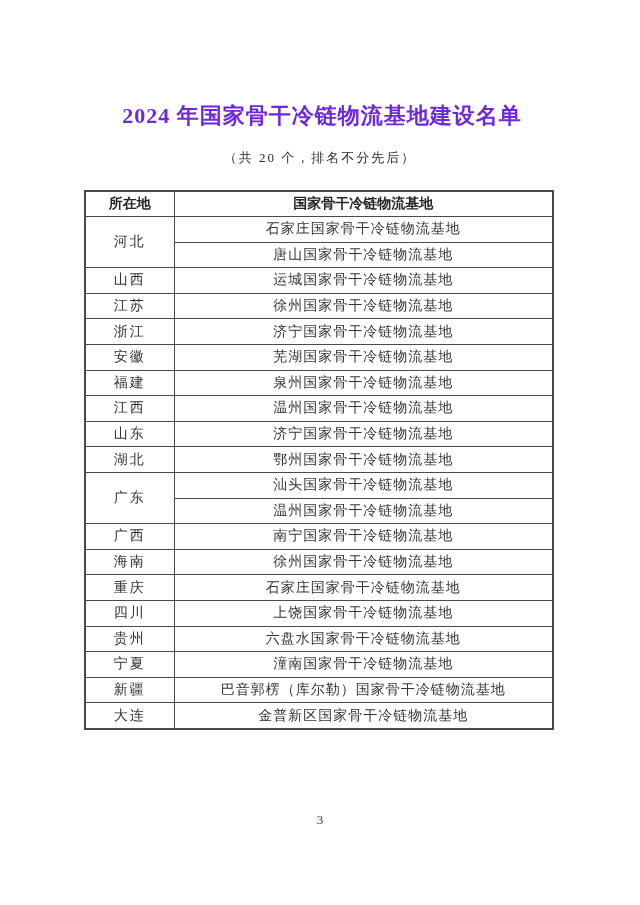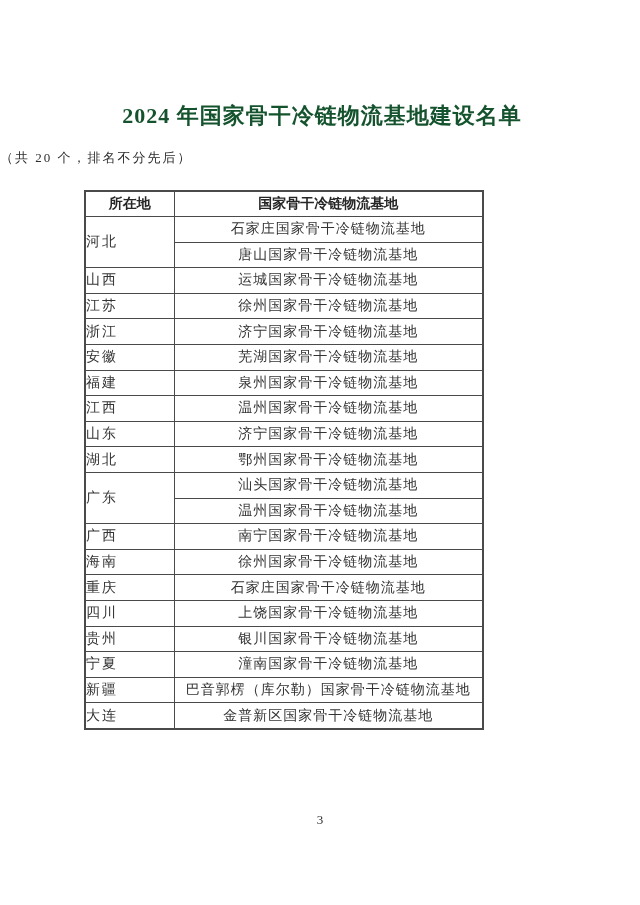--- a/index.html
+++ b/index.html
@@ -19,38 +19,38 @@
   .doc-title {
     position: absolute;
     top: 101px;
     left: 4px;
     right: 0;
     margin: 0;
     text-align: center;
     font-size: 22px;
     font-weight: bold;
     letter-spacing: 1px;
-    color: #14532d;
+    color: #6d28d9;
     font-family: "Liberation Serif", serif;
   }
   .doc-subtitle {
     position: absolute;
     top: 149px;
     left: 0;
     right: 0;
-    text-align: left;
+    text-align: center;
     font-size: 13px;
     letter-spacing: 2px;
     color: #2e2e2e;
   }
   table.bases {
     position: absolute;
     top: 190px;
     left: 84px;
-    width: 400px;
+    width: 470px;
     border-collapse: collapse;
     table-layout: fixed;
     border: 2px solid var(--border-color);
   }
   table.bases col.c-region { width: 89px; }
   table.bases th,
   table.bases td {
     border: 1px solid var(--border-color);
     padding: 0;
     vertical-align: middle;
@@ -63,21 +63,21 @@
     font-weight: bold;
     font-size: 14px;
     text-align: center;
     color: #262626;
   }
   table.bases td {
     height: 24.6px;
     font-size: 14px;
     color: #333333;
   }
-  td.region { text-align: left; letter-spacing: 2px; margin-left: 29px; }
+  td.region { text-align: center; letter-spacing: 2px; margin-left: 29px; }
   td.base   { text-align: center; padding-left: 10px; letter-spacing: 1px; }
   .page-number {
     position: absolute;
     top: 812px;
     left: 0;
     right: 0;
     text-align: center;
     font-size: 13px;
     color: #2e2e2e;
   }
@@ -160,21 +160,21 @@
         <tr>
           <td class="region" rowspan="1">重庆</td>
           <td class="base">石家庄国家骨干冷链物流基地</td>
         </tr>
         <tr>
           <td class="region" rowspan="1">四川</td>
           <td class="base">上饶国家骨干冷链物流基地</td>
         </tr>
         <tr>
           <td class="region" rowspan="1">贵州</td>
-          <td class="base">银川国家骨干冷链物流基地</td>
+          <td class="base">六盘水国家骨干冷链物流基地</td>
         </tr>
         <tr>
           <td class="region" rowspan="1">宁夏</td>
           <td class="base">潼南国家骨干冷链物流基地</td>
         </tr>
         <tr>
           <td class="region" rowspan="1">新疆</td>
           <td class="base">巴音郭楞（库尔勒）国家骨干冷链物流基地</td>
         </tr>
         <tr>

